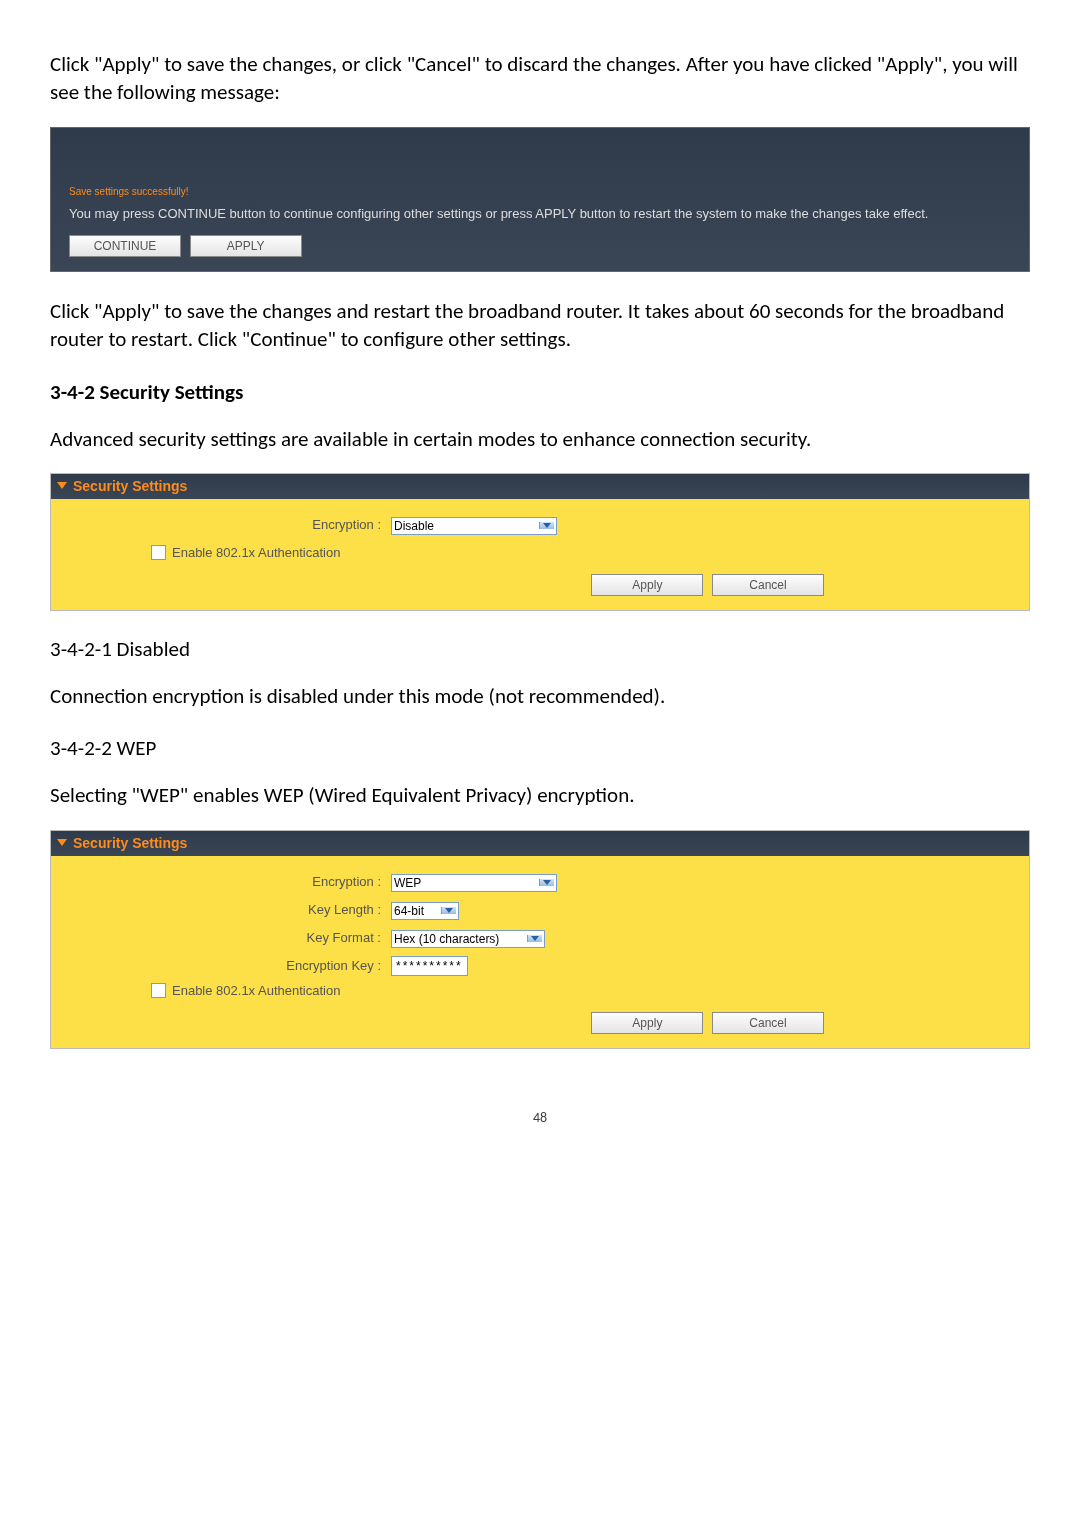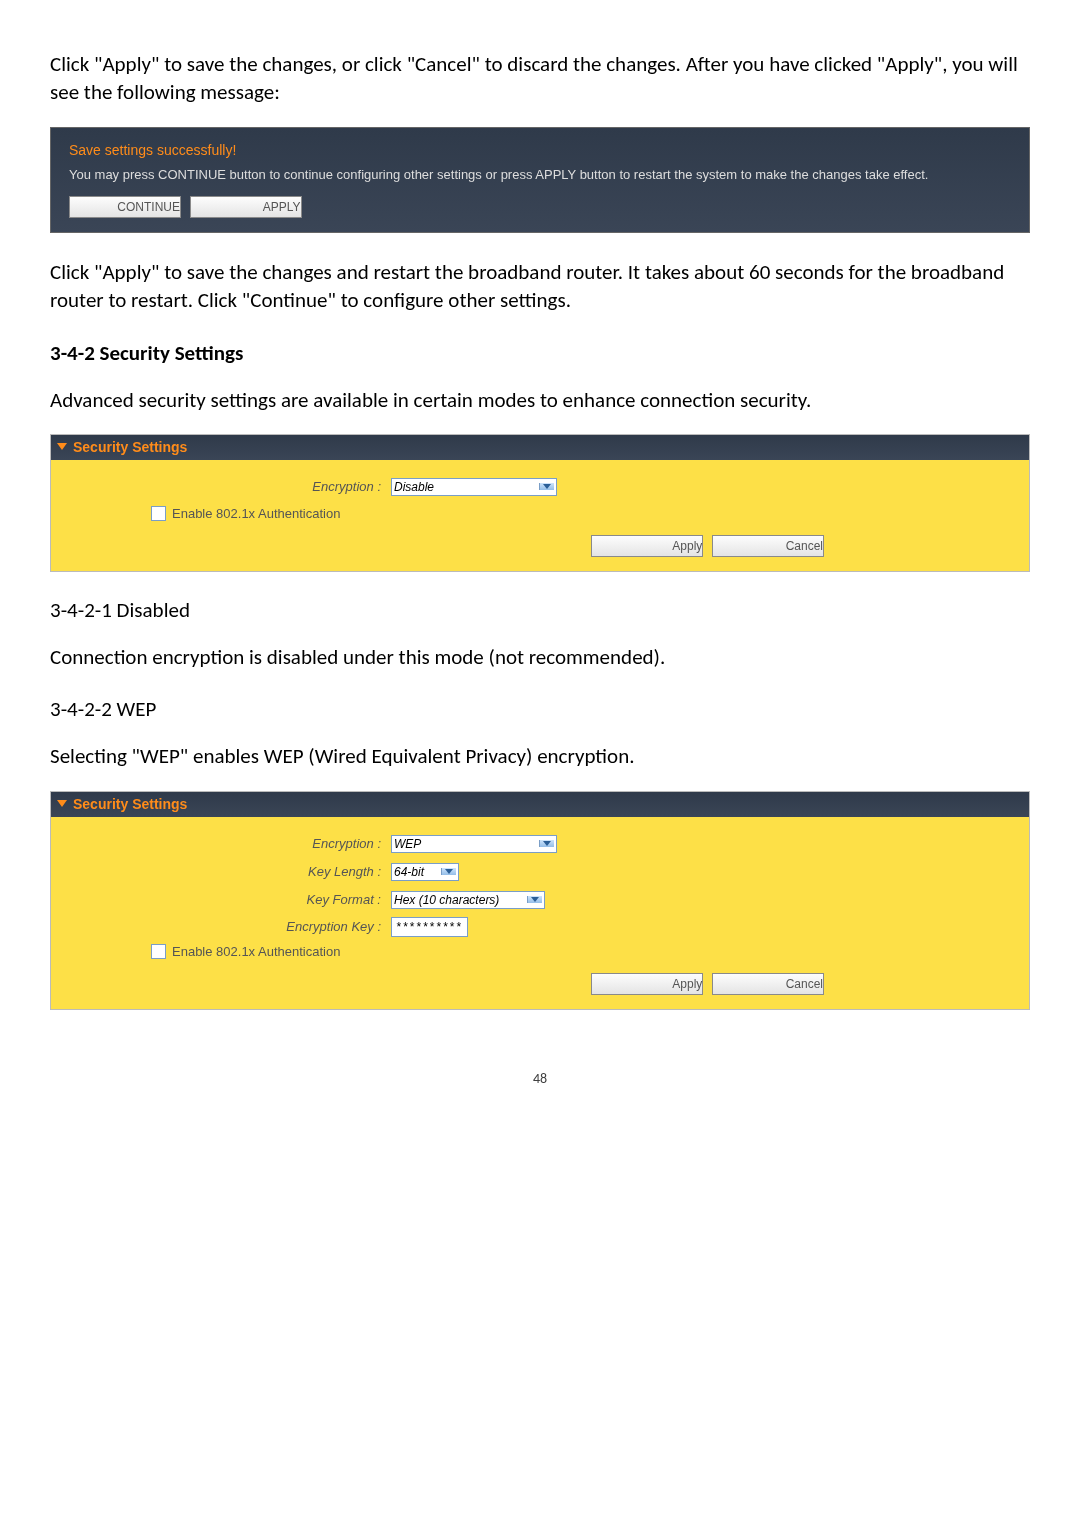--- a/index.html
+++ b/index.html
@@ -30,37 +30,38 @@
     color: #ddd;
     border: 1px solid #666;
     padding: 14px 18px 14px 18px;
     font-family: Tahoma, Arial, sans-serif;
     font-size: 13px;
     margin: 10px 0 25px 0;
     position: relative;
   }
   .panel-dark .title {
     color: #ff8c1a;
-    font-size: 14px;
+    font-size: 10px;
     margin-bottom: 8px;
+    margin-top: 44px;
   }
   .panel-dark .desc {
     color: #ddd;
     line-height: 1.4;
     margin-bottom: 12px;
   }
   .btn {
     display: inline-block;
     background: linear-gradient(#fdfdfd, #e4e4e4);
     border: 1px solid #8a8a8a;
     color: #555;
     font-size: 12px;
     padding: 3px 0;
     width: 110px;
-    text-align: right;
+    text-align: center;
     margin-right: 5px;
     font-family: Tahoma, Arial, sans-serif;
   }
   .settings-box {
     border: 1px solid #bbb;
     background: #fde047;
     margin: 10px 0 25px 0;
     font-family: Tahoma, Arial, sans-serif;
     font-size: 13px;
   }
@@ -80,23 +81,21 @@
     height: 0;
     border-left: 5px solid transparent;
     border-right: 5px solid transparent;
     border-top: 7px solid #ff8c1a;
   }
   .settings-body {
     padding: 18px 20px 14px 20px;
   }
   .form-row {
     display: flex;
-    align-items: center;
     margin-bottom: 10px;
-    font-style: italic;
   }
   .form-label {
     width: 310px;
     text-align: right;
     color: #555;
     padding-right: 10px;
     font-size: 13px;
   }
   .form-control {
     flex: 0 0 auto;

